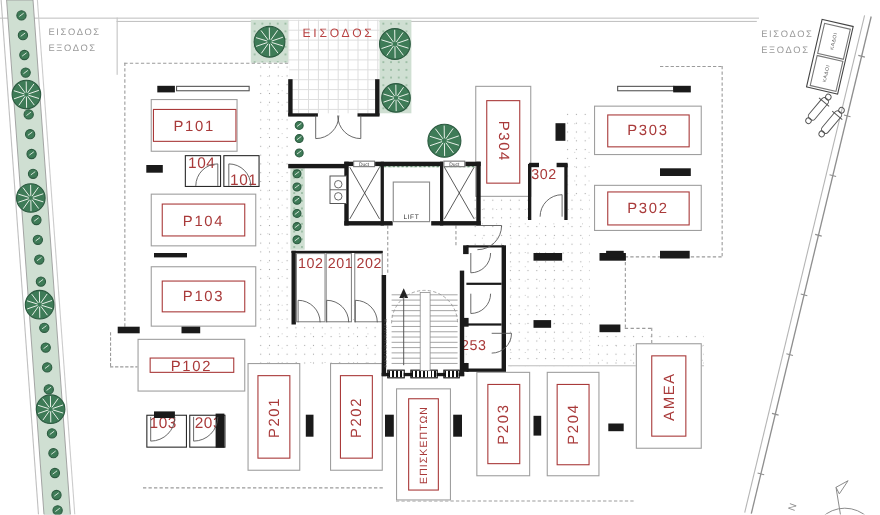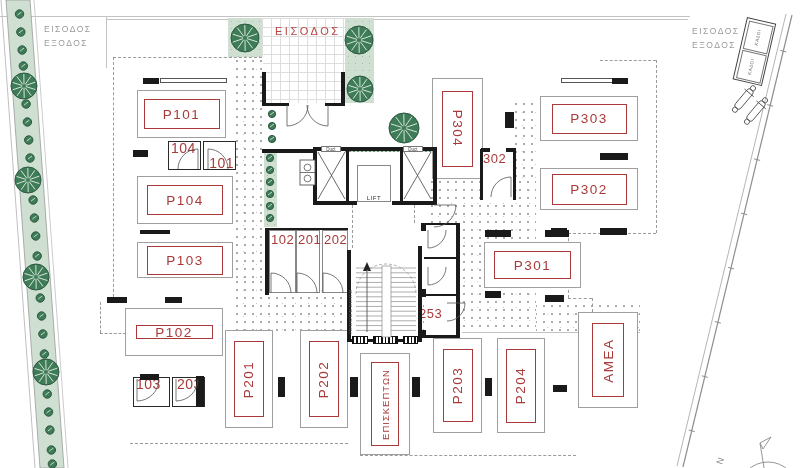--- a/index.html
+++ b/index.html
@@ -95,31 +95,31 @@
   <div class="dv" style="left:656px;top:60px;height:173px"></div>
   <div class="dh" style="left:568px;top:233px;width:88px"></div>
   <div class="dv" style="left:568px;top:233px;height:65px"></div>
   <div class="dh" style="left:568px;top:298px;width:24px"></div>
   <div class="dv" style="left:592px;top:298px;height:14px"></div>
   <div class="dh" style="left:130px;top:443px;width:218px"></div>
   <div class="dh" style="left:360px;top:455px;width:216px"></div>
   <div class="dv" style="left:352px;top:205px;height:43px"></div>
   <div class="dv" style="left:414px;top:205px;height:18px"></div>
 
-  <div class="obox" style="left:137px;top:90px;width:89px;height:48px">
+  <div class="obox" style="left:137px;top:90px;width:79px;height:48px">
     <div class="ibox" style="width:76px;height:30px">
         <span class="htxt">P101</span>
       </div>
   </div>
   <div class="obox" style="left:137px;top:176px;width:96px;height:48px">
     <div class="ibox" style="width:76px;height:30px">
         <span class="htxt">P104</span>
       </div>
   </div>
-  <div class="obox" style="left:137px;top:242px;width:96px;height:36px">
+  <div class="obox" style="left:137px;top:242px;width:96px;height:55px">
     <div class="ibox" style="width:76px;height:29px">
         <span class="htxt">P103</span>
       </div>
   </div>
   <div class="obox" style="left:125px;top:308px;width:98px;height:48px">
     <div class="ibox" style="width:77px;height:14px">
         <span class="htxt">P102</span>
       </div>
   </div>
 
@@ -160,25 +160,20 @@
       </div>
   </div>
   <div class="obox" style="left:540px;top:96px;width:98px;height:45px">
     <div class="ibox" style="width:75px;height:30px">
         <span class="htxt">P303</span>
       </div>
   </div>
   <div class="obox" style="left:540px;top:168px;width:98px;height:42px">
     <div class="ibox" style="width:75px;height:31px">
         <span class="htxt">P302</span>
-      </div>
-  </div>
-  <div class="obox" style="left:484px;top:242px;width:97px;height:46px">
-    <div class="ibox" style="width:77px;height:28px">
-        <span class="htxt">P301</span>
       </div>
   </div>
 
   <div class="cell" style="left:168px;top:141px;width:33px;height:29px">
     <span class="rlabel" style="left:2px;top:-2px">104</span>
   </div>
   <div class="cell" style="left:203px;top:141px;width:33px;height:29px">
     <span class="rlabel" style="right:1px;bottom:-2px">101</span>
   </div>
 

